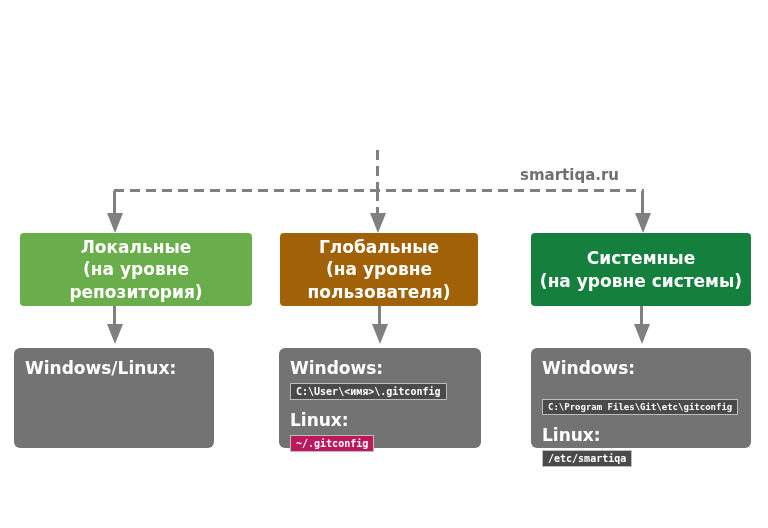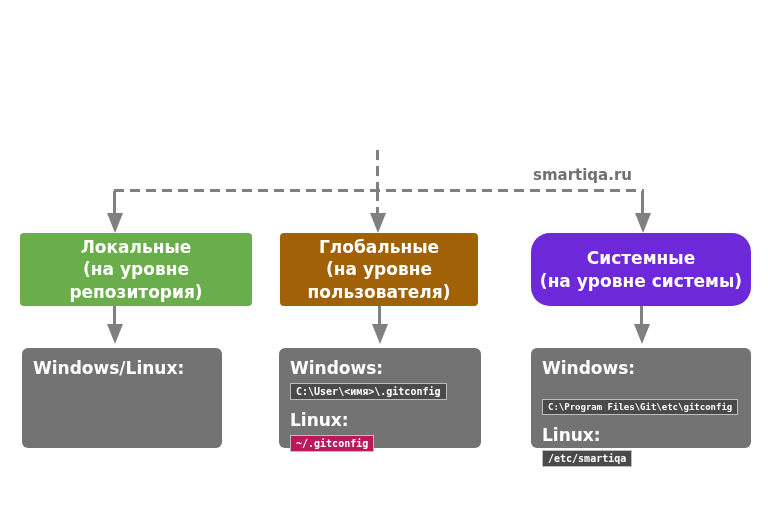--- a/index.html
+++ b/index.html
@@ -49,21 +49,21 @@
             background: repeating-linear-gradient(180deg, #808080 0 10px, transparent 10px 16px); }
   .stem   { position: absolute; width: 3px; background: #808080; }
   .arrowhead {
     position: absolute; width: 0; height: 0;
     border-left: 8px solid transparent; border-right: 8px solid transparent;
     border-top: 20px solid #808080;
   }
 
   .watermark {
     position: absolute; left: 520px; top: 166px; width: 125px;
-    text-align: center; font-size: 15px; font-weight: bold; color: #707070;
+    text-align: left; font-size: 15px; font-weight: bold; color: #707070;
   }
 </style>
 </head>
 <body>
 
 <div class="stage">
 
 
   <div class="watermark">smartiqa.ru</div>
 
@@ -82,35 +82,35 @@
   <div class="node level-node" id="node-local" style="background: rgb(106, 173, 75);">
     <span class="node-label">Локальные
 (на уровне
 репозитория)</span>
   </div>
   <div class="node level-node" id="node-global" style="background: #a16207;">
     <span class="node-label">Глобальные
 (на уровне
 пользователя)</span>
   </div>
-  <div class="node level-node" id="node-system" style="background: #6d28d9; border-radius: 19px;">
+  <div class="node level-node" id="node-system" style="background: #15803d;">
     <span class="node-label">Системные
 (на уровне системы)</span>
   </div>
 
   <div class="stem" style="left:113px; top:306px; height:19px;"></div>
   <div class="arrowhead" style="left:107px; top:324px;"></div>
 
   <div class="stem" style="left:378px; top:306px; height:19px;"></div>
   <div class="arrowhead" style="left:372px; top:324px;"></div>
 
   <div class="stem" style="left:640px; top:306px; height:19px;"></div>
   <div class="arrowhead" style="left:634px; top:324px;"></div>
 
-  <div class="info-box" id="info-local" style="background: rgb(115, 115, 115); margin-left: 8px;">
+  <div class="info-box" id="info-local" style="background: rgb(115, 115, 115);">
     <div class="entry">
       <div class="os-label">Windows/Linux:</div>
     </div>
   </div>
 
   <div class="info-box" id="info-global" style="background: rgb(115, 115, 115);">
     <div class="entry">
       <div class="os-label">Windows:</div>
       <div class="path-badge" style="background: rgb(74, 74, 74);">C:\User\&lt;имя&gt;\.gitconfig</div>
     </div>

